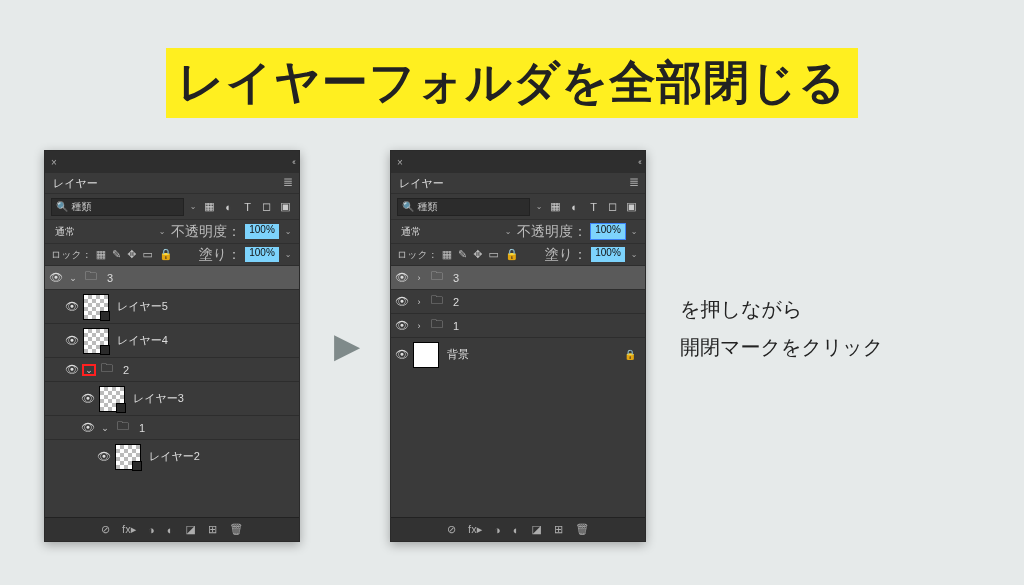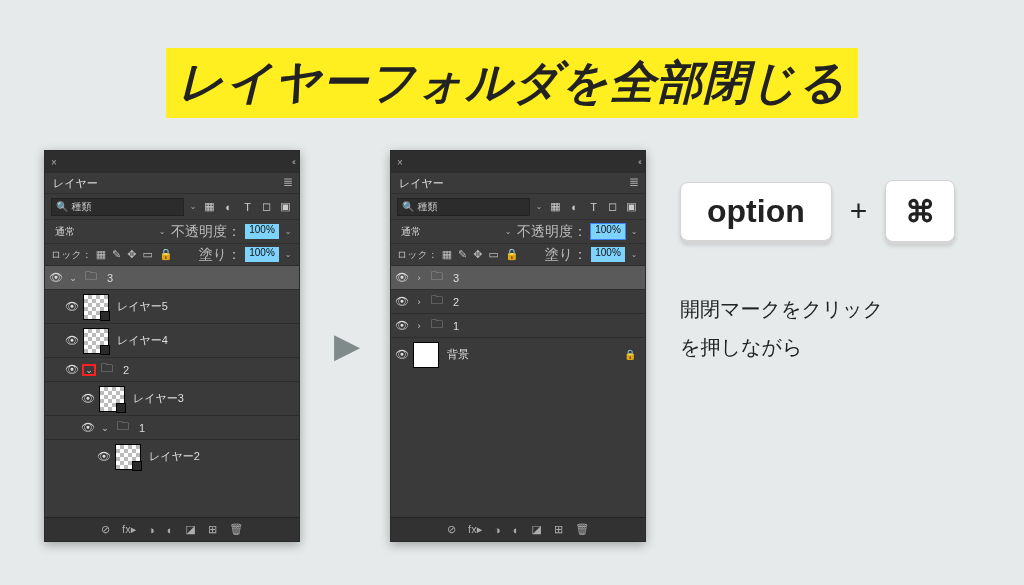--- a/index.html
+++ b/index.html
@@ -16,21 +16,20 @@
     padding-top: 48px;
   }
   .title {
     display: inline-block;
     background: #ffef20;
     color: #222;
     font-size: 46px;
     font-weight: 700;
     padding: 4px 12px;
     letter-spacing: 1px;
-    font-style: italic;
   }
 
   .stage {
     position: absolute;
     top: 150px;
     left: 44px;
     width: 936px;
     height: 400px;
   }
 
@@ -316,24 +315,19 @@
       <span>⊘</span>
       <span>fx▸</span>
       <span>◑</span>
       <span>◐</span>
       <span>◪</span>
       <span>⊞</span>
       <span>🗑</span>
     </div>
   </div>
 
-  <div class="keys">
-    <div class="key">option</div>
-    <div class="plus">+</div>
-    <div class="key cmd">⌘</div>
+
+  <div class="instr">
+    <div>を押しながら</div>
+    <div>開閉マークをクリック</div>
   </div>
 
-  <div class="instr">
-    <div>開閉マークをクリック</div>
-    <div>を押しながら</div>
-  </div>
-
 </div>
 
 </body></html>

